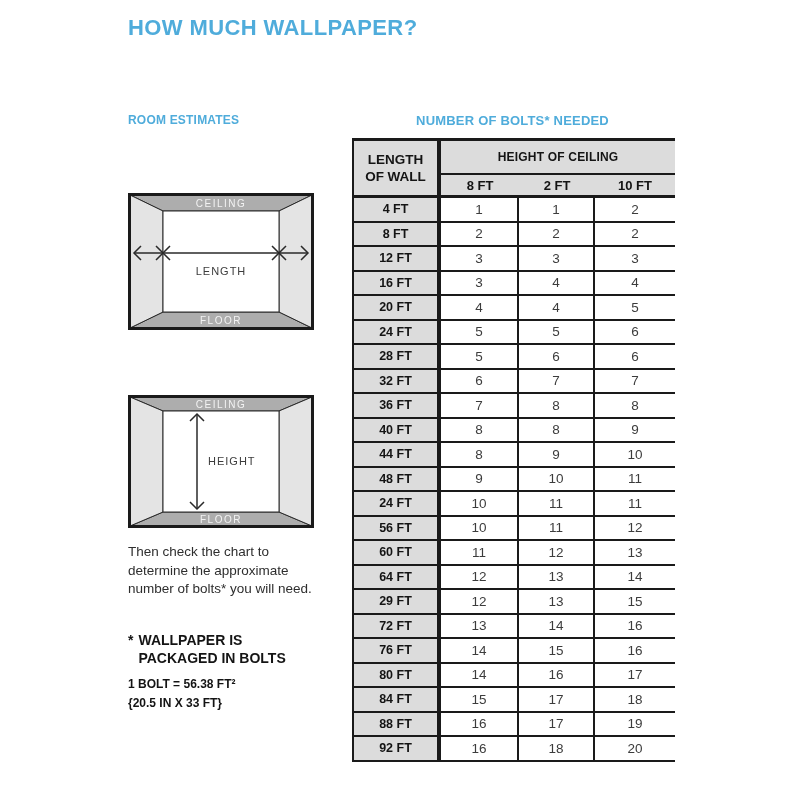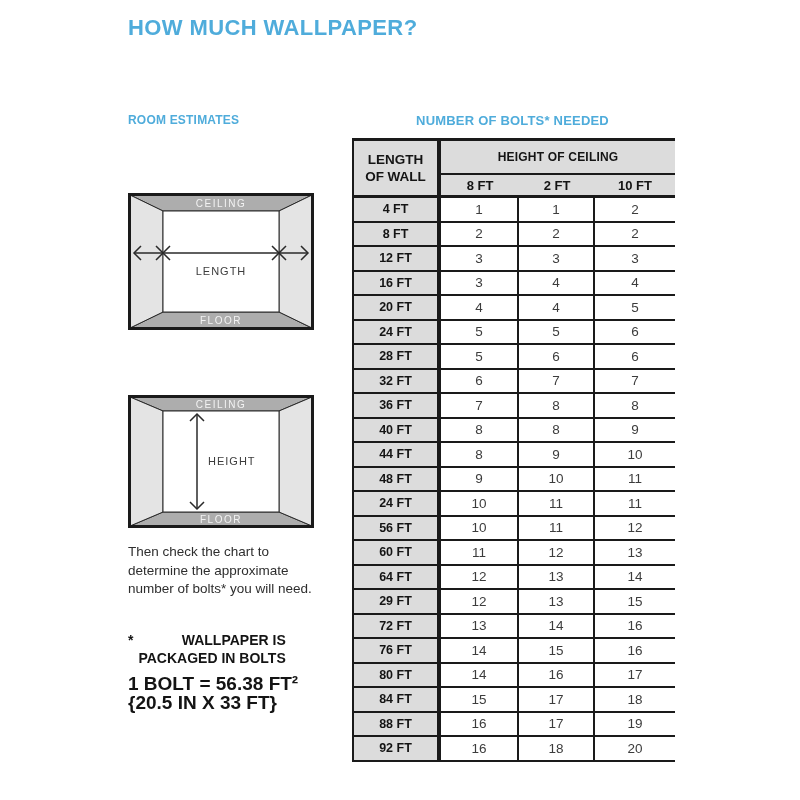--- a/index.html
+++ b/index.html
@@ -28,23 +28,23 @@
   #para3 { top:543px; }
 
   .diagram { left:128px; display:block; }
   #diagram-length { top:193px; }
   #diagram-height { top:395px; }
 
   .footnote {
     left:128px; top:631px; display:flex; gap:5px;
     font-size:14px; font-weight:bold; color:#141414; line-height:18px;
   }
-  .footnote .fn-body { white-space:pre-line;text-align:right; }
+  .footnote .fn-body { white-space:pre-line; }
   .bolt-info {
-    left:128px; top:675px; font-size:19px; font-weight:bold;
+    left:128px; top:675px; font-size:12px; font-weight:bold;
     color:#141414; line-height:18.5px; white-space:pre-line;
   }
 
   
   .table-title {
     left:352px; top:113px; width:321px; text-align:center;
     font-size:13px; font-weight:bold; color:var(--accent); letter-spacing:0.2px;
   }
   .bolts-table {
     left:352px; top:138px;

